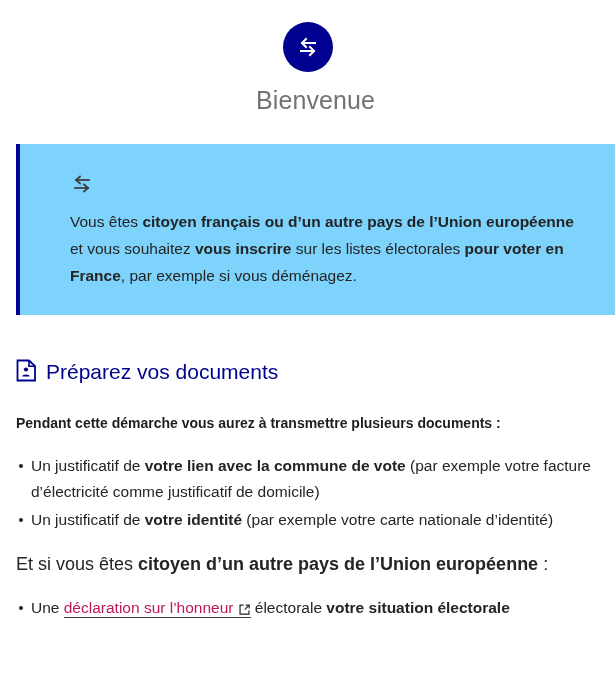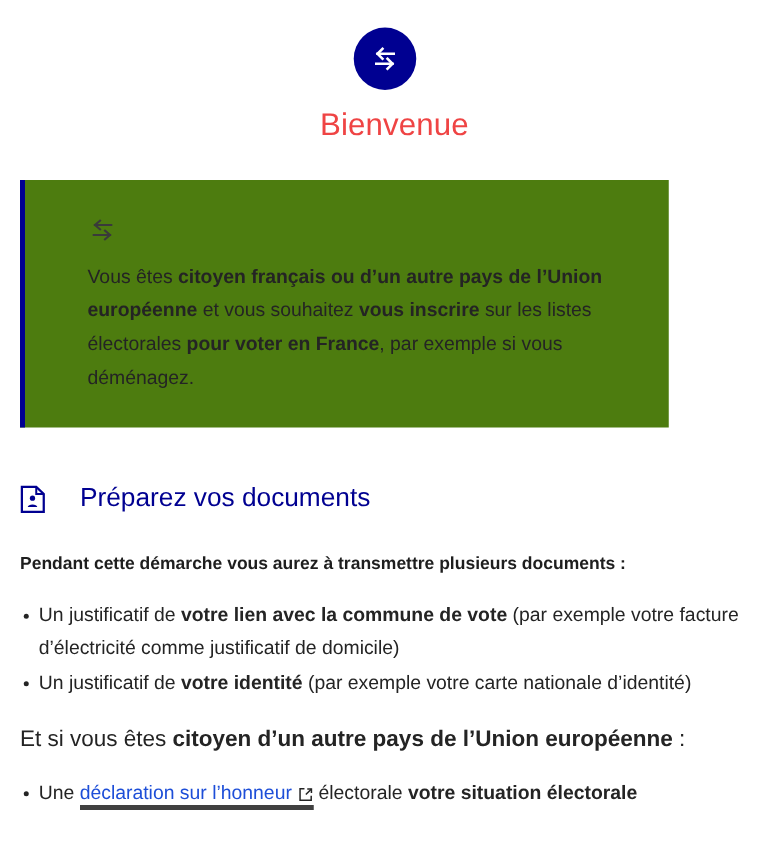--- a/index.html
+++ b/index.html
@@ -38,31 +38,31 @@
     justify-content: center;
     vertical-align: top;
   }
   .badge svg { display: block; }
 
   .page-title {
     margin: 13px 0 0 0;
     font-size: 25px;
     line-height: 30px;
     font-weight: 400;
-    color: #ef4444;
+    color: #737373;
     letter-spacing: 0.1px;
     padding-left: 16px;
   }
 
   
   .callout {
     margin: 29px 0 0 16px;
-    width: 519px;
+    width: 599px;
     box-sizing: border-box;
-    background: #4d7c0f;
+    background: #7dd3fc;
     border-left: 4px solid #000091;
     padding: 28px 36px 26px 50px;
   }
   .callout-icon {
     margin-bottom: 12px;
     line-height: 0;
   }
   .callout-icon svg { display: block; }
   .callout-text {
     font-size: 15.5px;
@@ -71,22 +71,21 @@
   }
   .callout-text b { font-weight: 700; }
 
   
   .section {
     margin: 44px 0 0 16px;
     width: 585px;
   }
   .section-head {
     display: flex;
-    align-items: center;
-    gap: 27px;
+    gap: 9px;
     margin-bottom: 26px;
   }
   .doc-icon { line-height: 0; flex: 0 0 auto; }
   .doc-icon svg { display: block; }
   .section-title {
     font-size: 21px;
     line-height: 26px;
     font-weight: 400;
     color: #000091;
     margin: 0;
@@ -127,23 +126,23 @@
 
   .para {
     font-size: 18px;
     line-height: 26px;
     color: #242424;
     margin: 0 0 18px 0;
   }
   .para b { font-weight: 700; }
 
   .ext-link {
-    color: #1d4ed8;
+    color: #be185d;
     text-decoration: none;
-    border-bottom: 4px solid #404040;
+    border-bottom: 1px solid #404040;
     padding-bottom: 1px;
     white-space: nowrap;
   }
   .ext-link .ext-icon {
     display: inline-block;
     vertical-align: -1px;
     margin-left: 4px;
     line-height: 0;
   }
   .ext-link .ext-icon svg { display: inline-block; vertical-align: middle; }

